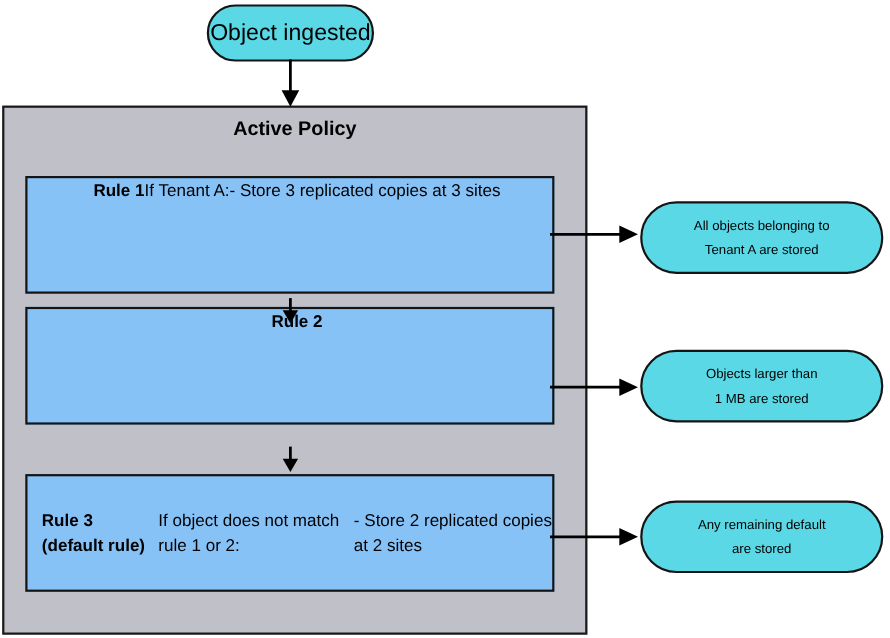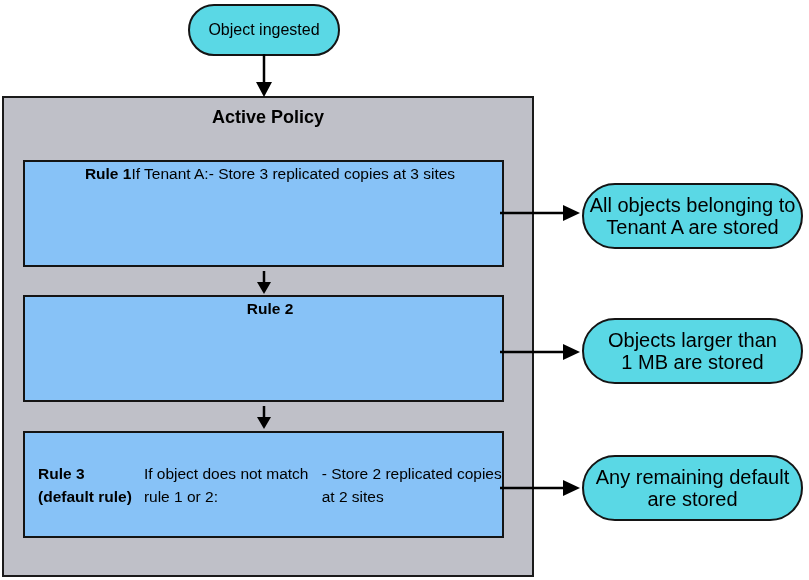--- a/index.html
+++ b/index.html
@@ -21,21 +21,21 @@
     left: 188px;
     top: 4px;
     width: 148px;
     height: 48px;
     background: var(--cyan);
     border: 2px solid #141414;
     border-radius: 26px;
     display: flex;
     align-items: center;
     justify-content: center;
-    font-size: 16px;
+    font-size: 21px;
     color: #000;
   }
   
   .policy-container {
     position: absolute;
     left: 2px;
     top: 96px;
     width: 528px;
     height: 477px;
     background: var(--gray);
@@ -63,36 +63,36 @@
     flex-direction: row;
     justify-content: center;
     padding-left: 13px;
     box-sizing: border-box;
     font-size: 15.5px;
     line-height: 23px;
     color: #000;
   }
   .rule-box .rule-title { font-weight: bold; }
   #rule-0 { top: 62px; }
-  #rule-1 { top: 197px; }
+  #rule-1 { top: 181px; }
   #rule-2 { top: 333px; align-items: center; }
   
   .outcome-node {
     position: absolute;
     left: 582px;
     width: 221px;
     height: 66px;
     background: var(--cyan);
     border: 2px solid #141414;
     border-radius: 33px;
     display: flex;
     align-items: center;
     justify-content: center;
     text-align: center;
-    font-size: 20px;
+    font-size: 12px;
     line-height: 22px;
     color: #000;
     white-space: pre-line;
     box-sizing: border-box;
   }
   #outcome-0 { top: 183px; }
   #outcome-1 { top: 318px; align-items: center; }
   #outcome-2 { top: 455px; }
   
   .arrows {

